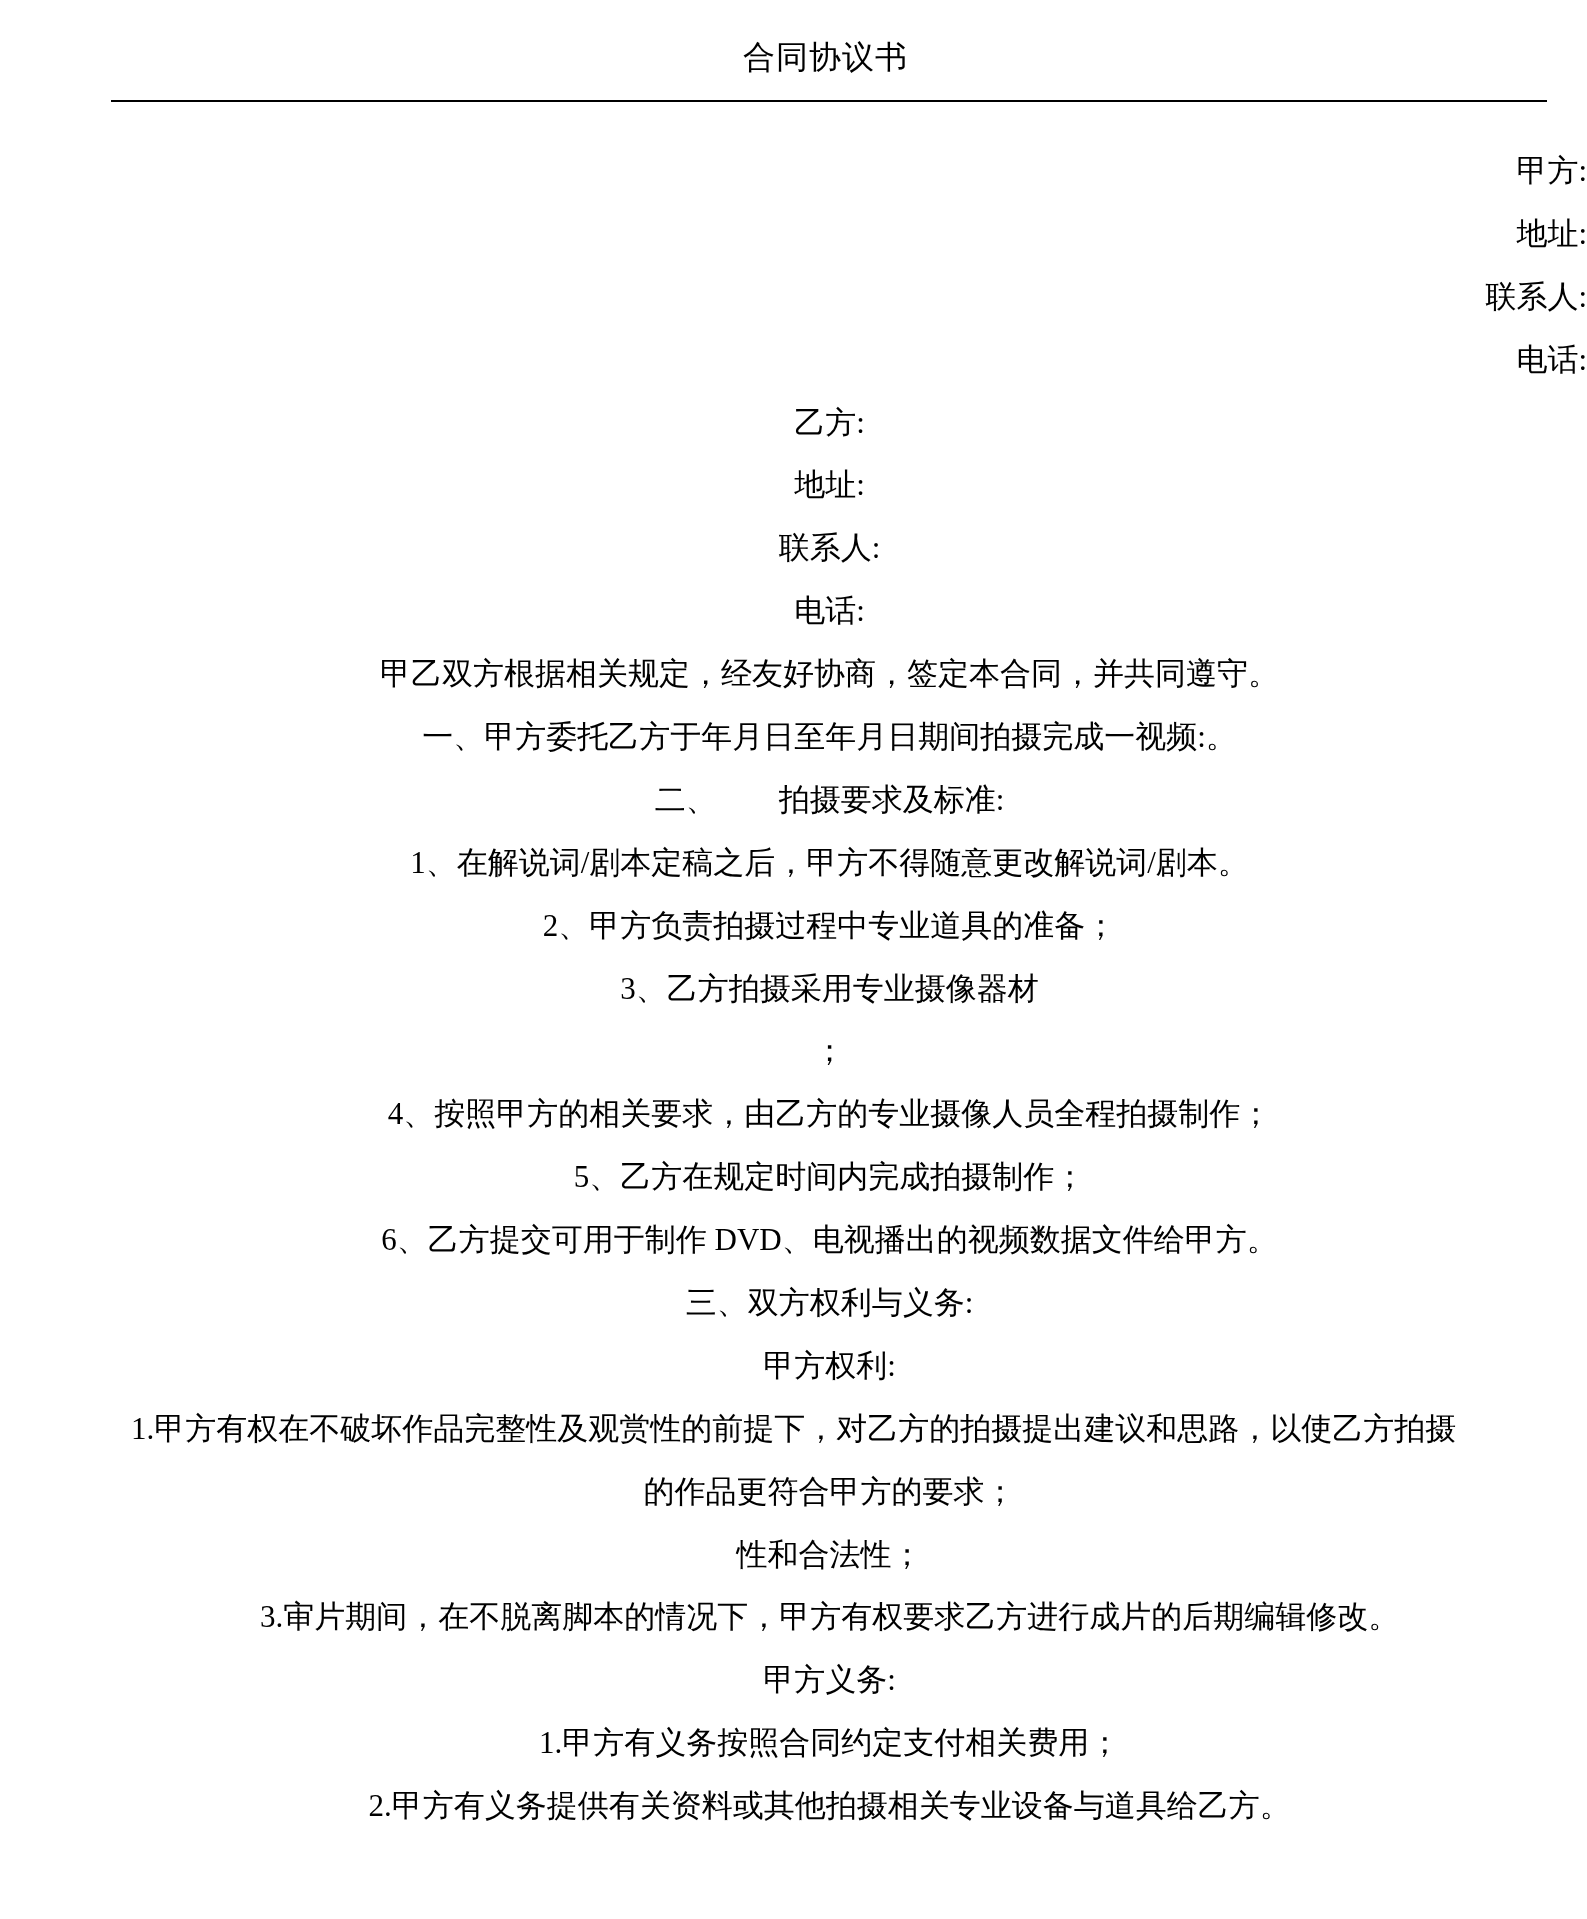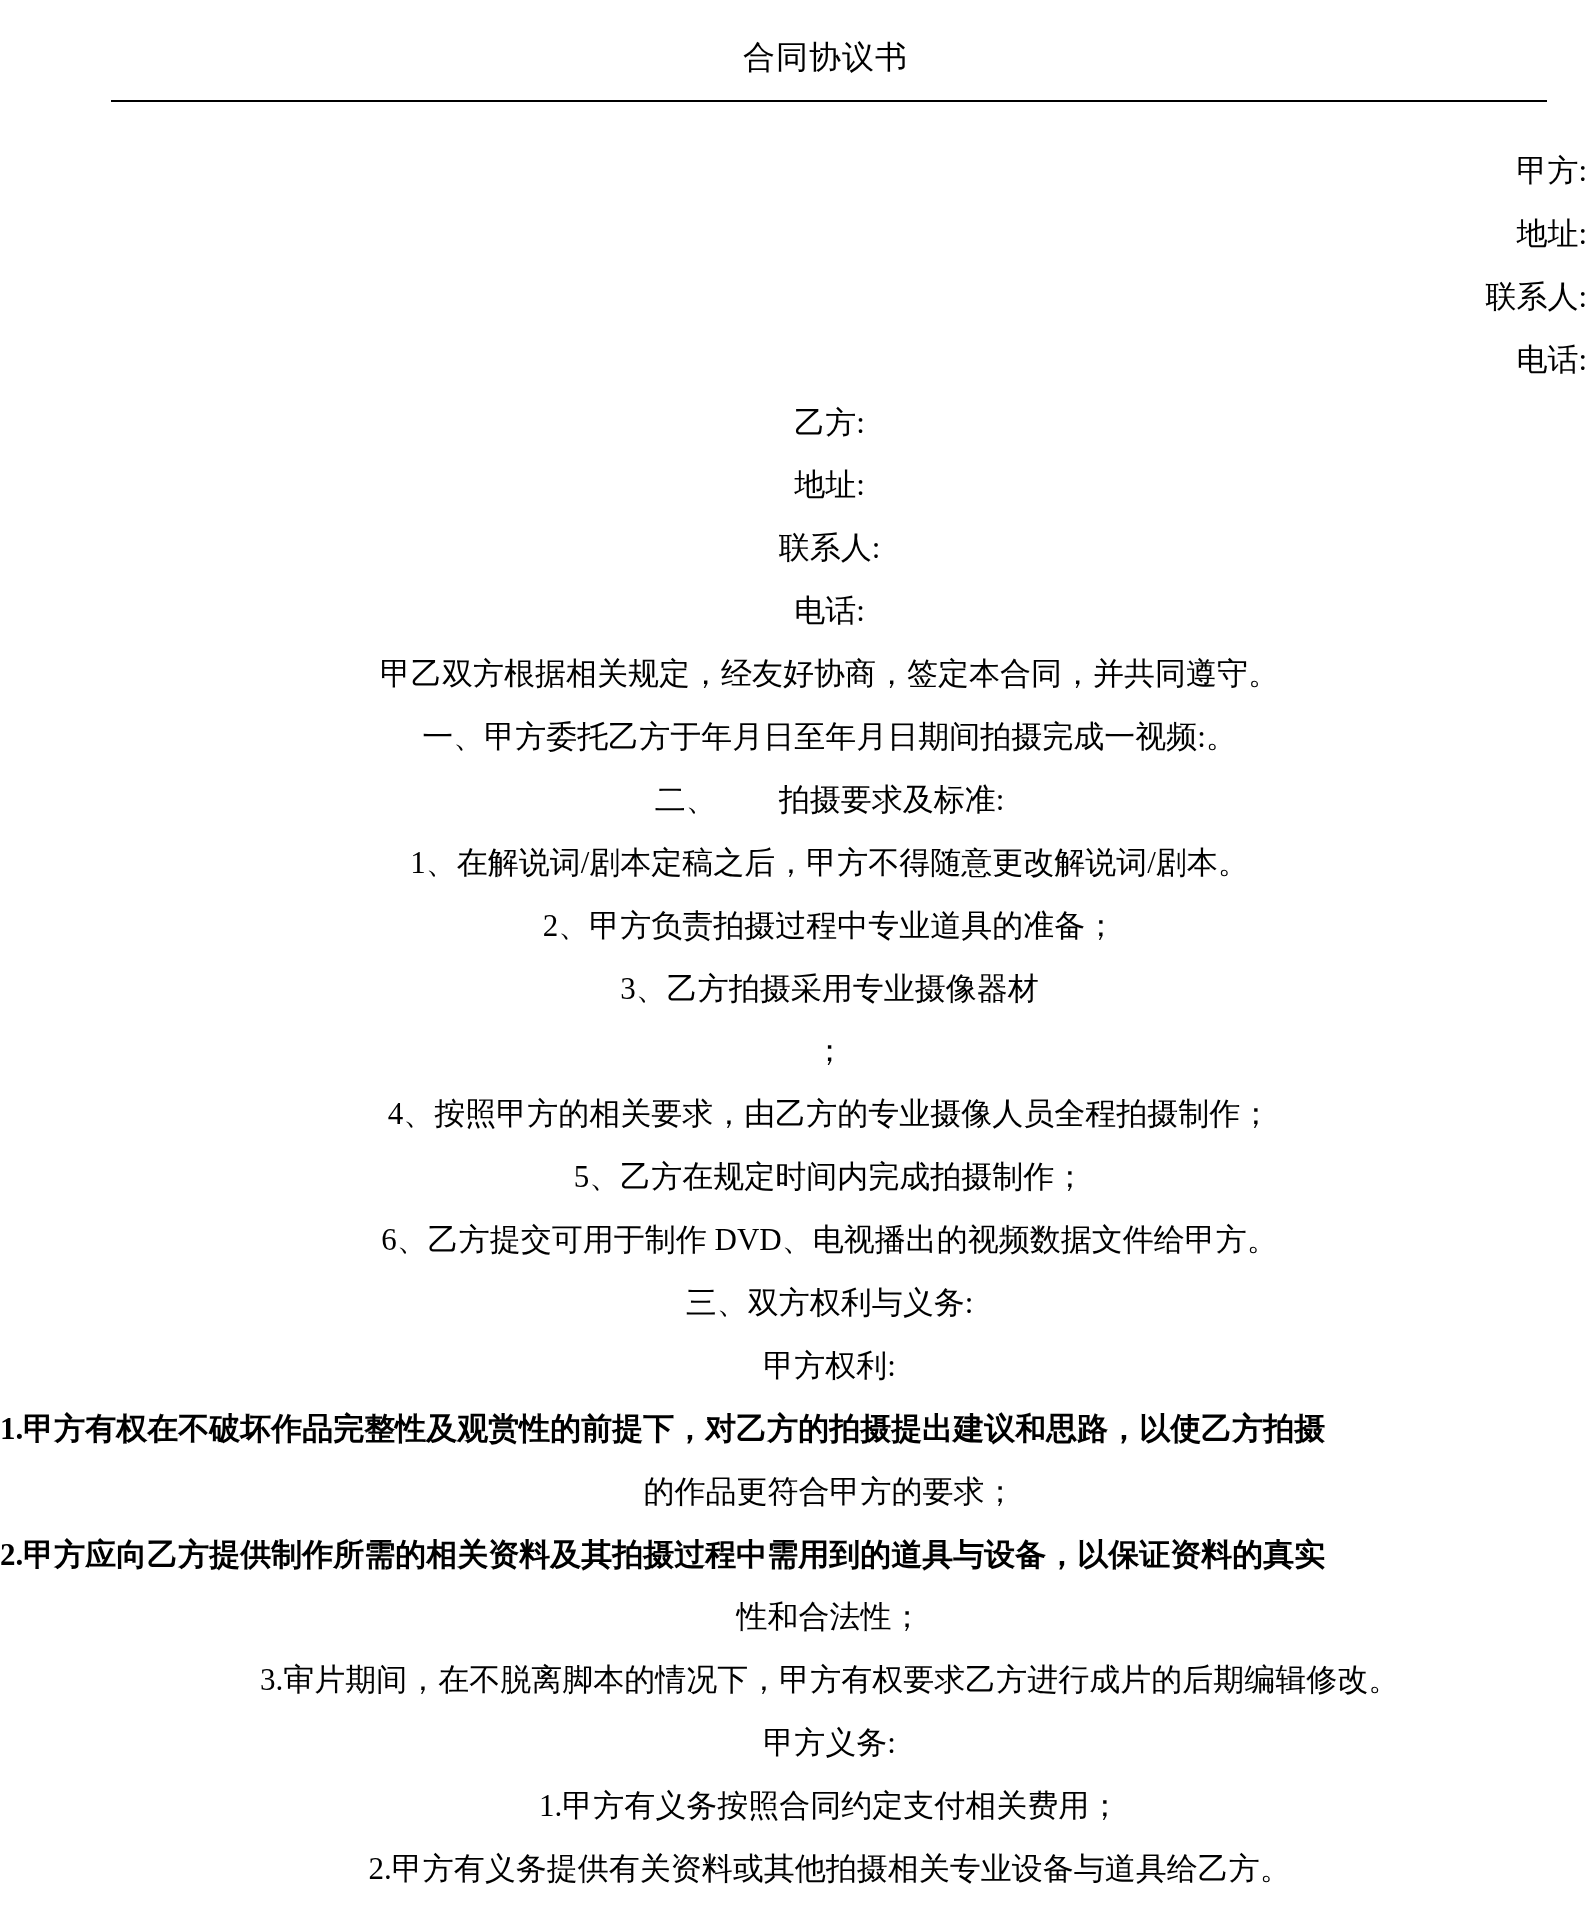--- a/index.html
+++ b/index.html
@@ -49,22 +49,21 @@
   .left {
     text-align: right;
     padding-left: 111px;
   }
   .center {
     text-align: center;
     position: relative;
     left: 36px;
   }
   .center-wide {
-    text-align: left;
-    font-weight: bold;
+    text-align: center;
   }
 </style>
 </head>
 <body>
 
 <div class="page">
 
   <div class="doc-title">合同协议书</div>
   <div class="title-rule"></div>
 
@@ -87,21 +86,20 @@
     <div class="ln center">3、乙方拍摄采用专业摄像器材</div>
     <div class="ln center">；</div>
     <div class="ln center">4、按照甲方的相关要求，由乙方的专业摄像人员全程拍摄制作；</div>
     <div class="ln center">5、乙方在规定时间内完成拍摄制作；</div>
     <div class="ln center">6、乙方提交可用于制作 DVD、电视播出的视频数据文件给甲方。</div>
 
     <div class="ln center">三、双方权利与义务:</div>
     <div class="ln center">甲方权利:</div>
     <div class="ln center-wide">1.甲方有权在不破坏作品完整性及观赏性的前提下，对乙方的拍摄提出建议和思路，以使乙方拍摄</div>
     <div class="ln center">的作品更符合甲方的要求；</div>
-    <div class="ln center-wide">2.甲方应向乙方提供制作所需的相关资料及其拍摄过程中需用到的道具与设备，以保证资料的真实</div>
     <div class="ln center">性和合法性；</div>
     <div class="ln center">3.审片期间，在不脱离脚本的情况下，甲方有权要求乙方进行成片的后期编辑修改。</div>
     <div class="ln center">甲方义务:</div>
     <div class="ln center">1.甲方有义务按照合同约定支付相关费用；</div>
     <div class="ln center">2.甲方有义务提供有关资料或其他拍摄相关专业设备与道具给乙方。</div>
   </div>
 
 </div>
 
 </body></html>

